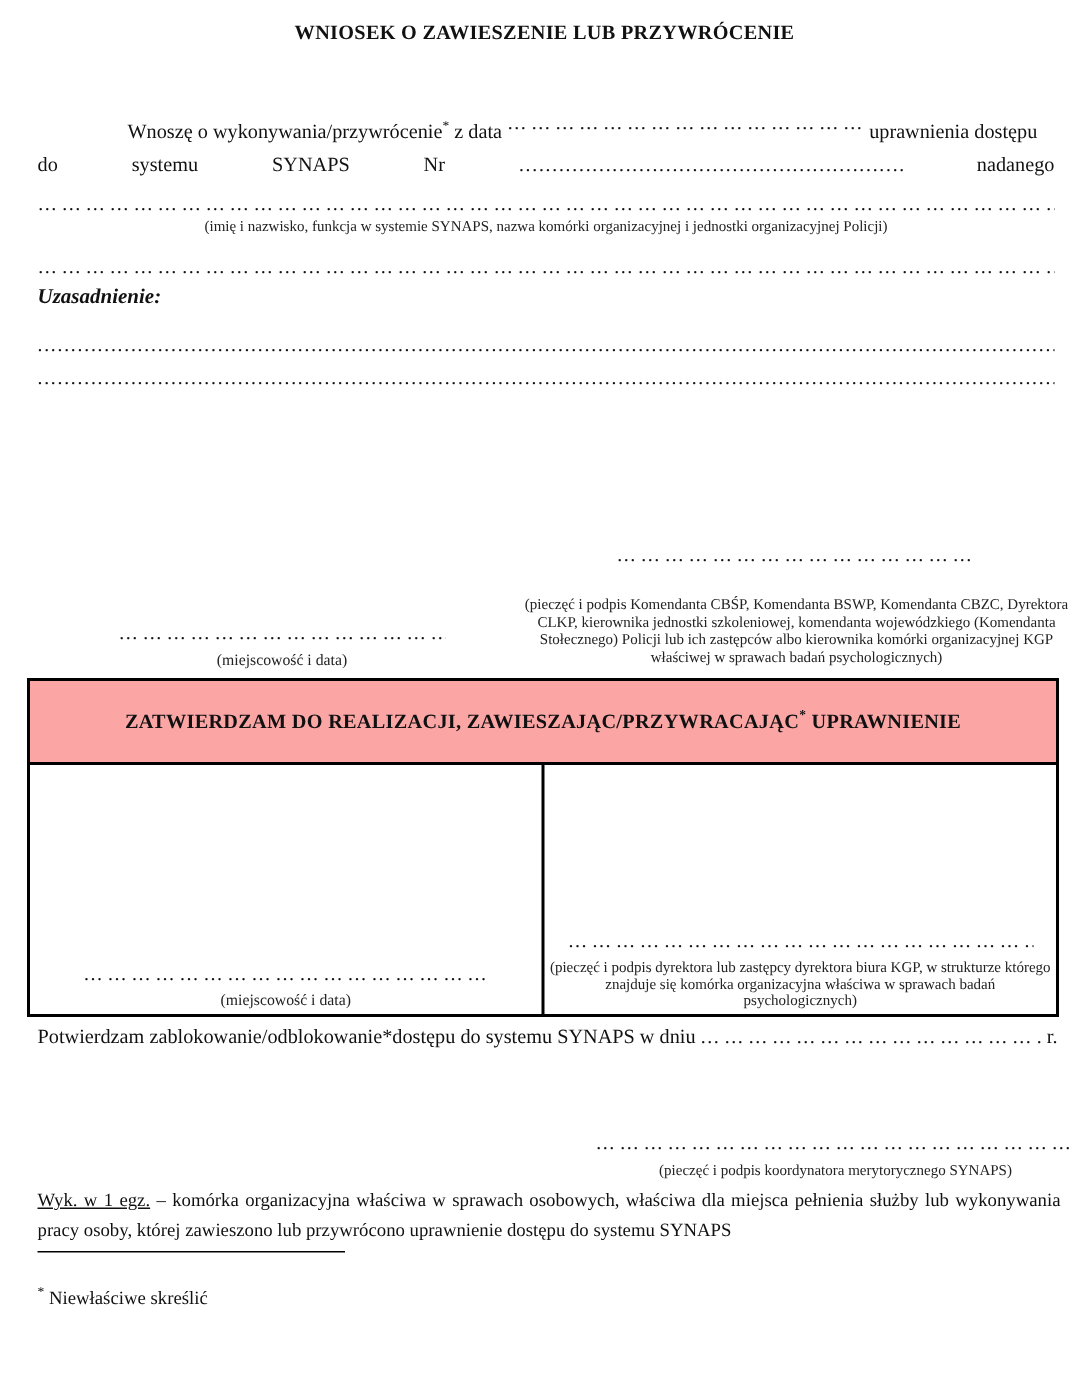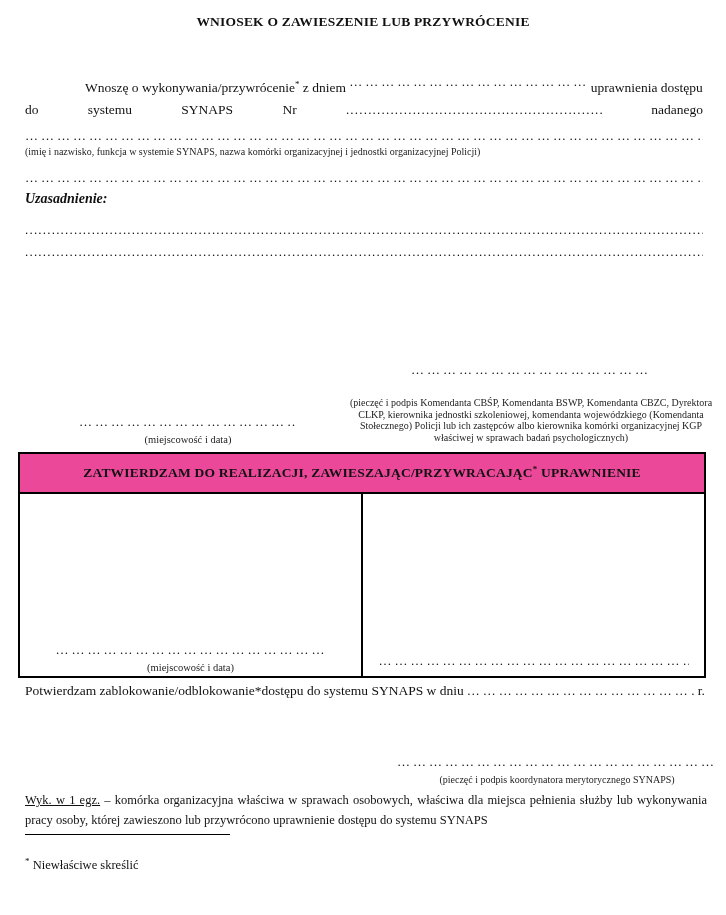--- a/index.html
+++ b/index.html
@@ -2,21 +2,21 @@
 <html><head>
 <meta charset="utf-8">
 <style>
   html,body{margin:0;padding:0;}
   body{
     width:726px;height:915px;position:relative;background:#ffffff;
     font-family:"Liberation Serif","DejaVu Serif",serif;color:#111;
     -webkit-font-smoothing:antialiased;overflow:hidden;
   }
   .abs{position:absolute;}
-  .center{}
+  .center{text-align:center;}
   sup{font-size:9px;vertical-align:super;line-height:0;}
 
   #title{top:12px;left:0;width:726px;font-size:13.5px;font-weight:bold;line-height:19px;text-align:center;letter-spacing:.2px;}
 
   .bodytext{font-size:13.5px;line-height:20px;}
 
   #req-line1{top:72px;left:25px;width:678px;white-space:nowrap;}
   #req-line1 .indent{display:inline-block;width:60px;}
   #req-line2{top:100px;left:25px;width:678px;display:flex;justify-content:space-between;align-items:flex-start;}
 
@@ -33,21 +33,21 @@
   #just-line2{top:244px;left:25px;width:678px;height:17px;}
 
   #sig1-right{top:362px;left:340px;width:382px;text-align:center;}
   #sig1-right .dots{max-width:240px;}
   #sig1-right .cap{font-size:10px;line-height:11.5px;color:#222;margin-top:15px;}
   #sig1-left{top:414px;left:78px;width:220px;text-align:center;}
   #sig1-left .dots{max-width:218px;}
   #sig1-left .cap{font-size:10.5px;color:#222;}
 
   #approval-box{top:452px;left:18px;width:688px;height:226px;border:2px solid #000;box-sizing:border-box;display:flex;flex-direction:column;}
-  #approval-header{height:40px;background:#ec4899;border-bottom:2px solid #000;display:flex;align-items:center;justify-content:center;font-size:13.5px;font-weight:bold;letter-spacing:.2px;box-sizing:border-box;}
+  #approval-header{height:56px;background:#fca5a5;border-bottom:2px solid #000;display:flex;align-items:center;justify-content:center;font-size:13.5px;font-weight:bold;letter-spacing:.2px;box-sizing:border-box;}
   #approval-body{flex:1;display:flex;}
   .cell{flex:1;display:flex;flex-direction:column;justify-content:flex-end;align-items:center;box-sizing:border-box;padding-bottom:3px;}
   .cell-left{border-right:2px solid #000;}
   .cell .dots{max-width:270px;}
   .cell-right .dots{max-width:310px;}
   .cell .cap{font-size:10px;line-height:11px;color:#222;text-align:center;}
   .cell-left .cap{font-size:10.5px;}
   .cell-right .cap{width:336px;}
 
   #confirmation{top:683px;left:25px;width:680px;display:flex;align-items:baseline;font-size:13.5px;}
@@ -66,21 +66,21 @@
   #footnote{top:858px;left:25px;font-size:12.5px;}
 </style>
 </head>
 <body>
 
 <div id="title" class="abs">
   <div>WNIOSEK O ZAWIESZENIE LUB PRZYWRÓCENIE</div>
 </div>
 
 <div id="req-line1" class="abs bodytext">
-  <span class="indent"></span><span>Wnoszę o wykonywania/przywrócenie</span><sup>*</sup><span> z dniem </span><span class="dots sparse" style="width:238px;">……………………………………………………</span><span> uprawnienia dostępu</span>
+  <span class="indent"></span><span>Wnoszę o wykonywania/przywrócenie</span><sup>*</sup><span> z data </span><span class="dots sparse" style="width:238px;">……………………………………………………</span><span> uprawnienia dostępu</span>
 </div>
 
 <div id="req-line2" class="abs bodytext">
   <span>do</span>
   <span>systemu</span>
   <span>SYNAPS</span>
   <span>Nr</span>
   <span class="dots dense" style="width:256px;">........................................................................................................................</span>
   <span>nadanego</span>
 </div>
@@ -119,20 +119,21 @@
       <span>ZATWIERDZAM DO REALIZACJI, ZAWIESZAJĄC/PRZYWRACAJĄC</span><sup>*</sup><span> UPRAWNIENIE</span>
     </span>
   </div>
   <div id="approval-body">
     <div class="cell cell-left">
       <div><span class="dots sparse">………………………………………………</span></div>
       <div class="cap">(miejscowość i data)</div>
     </div>
     <div class="cell cell-right">
       <div><span class="dots sparse">…………………………………………………………</span></div>
+      <div class="cap">(pieczęć i podpis dyrektora lub zastępcy dyrektora biura KGP, w strukturze którego znajduje się komórka organizacyjna właściwa w sprawach badań psychologicznych)</div>
     </div>
   </div>
 </div>
 
 <div id="confirmation" class="abs">
   <span class="txt">Potwierdzam zablokowanie/odblokowanie*dostępu do systemu SYNAPS w dniu</span>
   <span class="dots sparse">…………………………………………</span>
   <span class="suffix">r.</span>
 </div>
 

